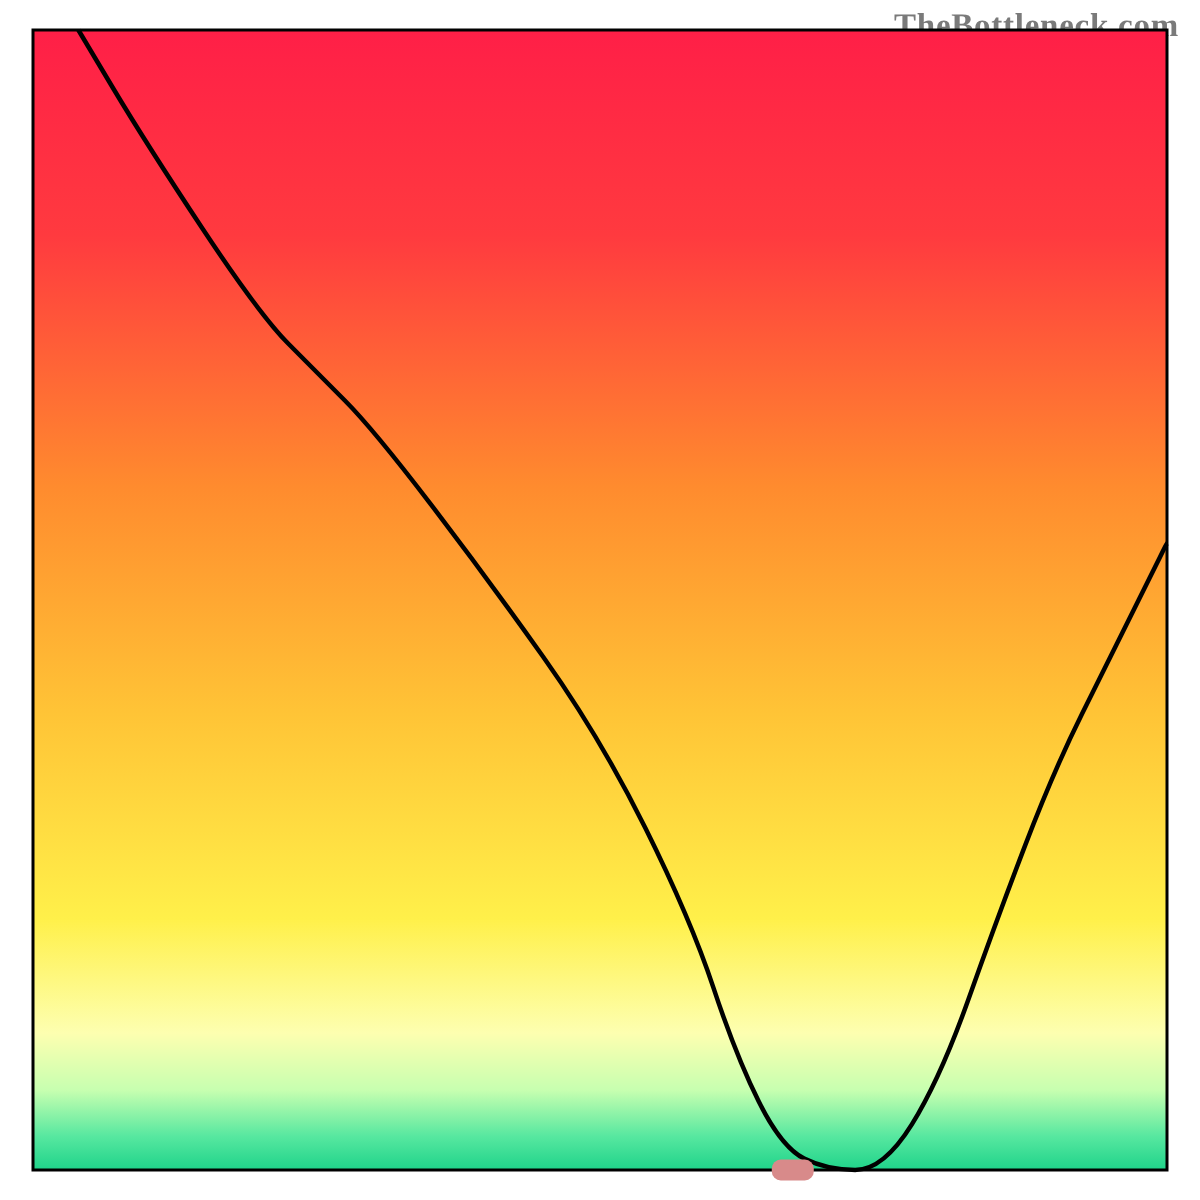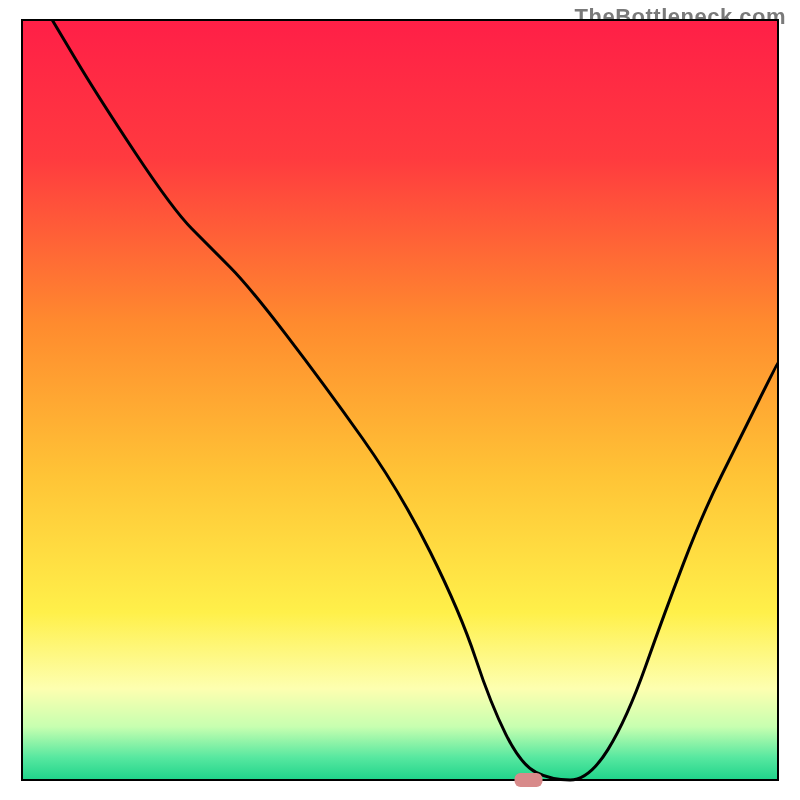--- a/index.html
+++ b/index.html
@@ -7,20 +7,21 @@
     padding: 0;
     width: 800px;
     height: 800px;
     background: #ffffff;
     font-family: Arial, Helvetica, sans-serif;
   }
   .container {
     position: relative;
     width: 800px;
     height: 800px;
+    font-family: Liberation Serif, serif;
   }
   .watermark {
     position: absolute;
     top: 4px;
     right: 14px;
     font-size: 22px;
     font-weight: bold;
     color: #7a7a7a;
     letter-spacing: 0.5px;
   }

